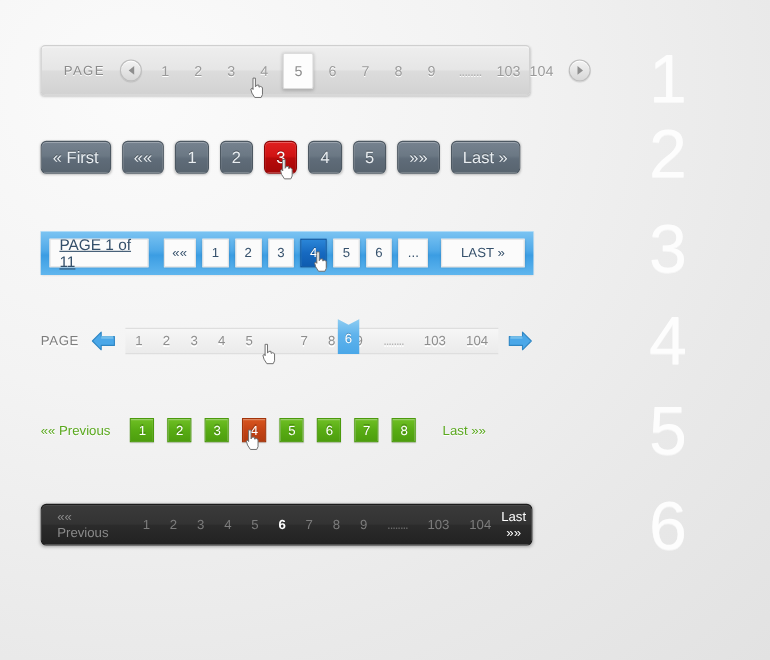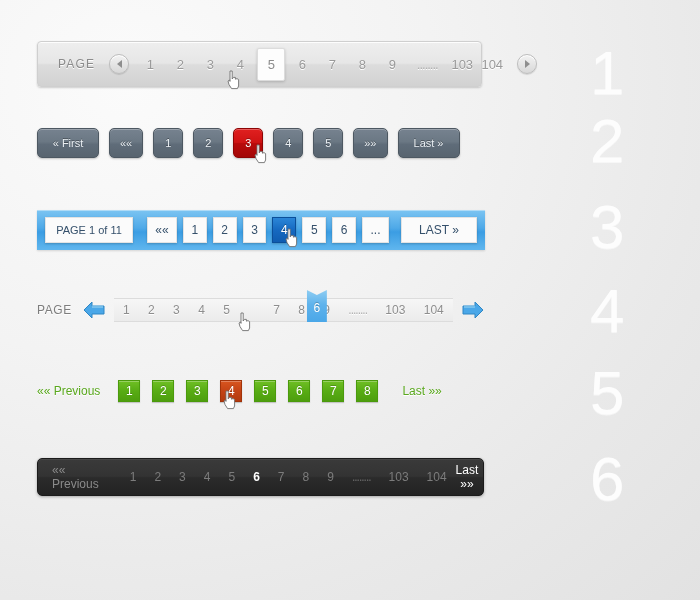--- a/index.html
+++ b/index.html
@@ -67,21 +67,21 @@
     padding:8px 7px;margin:0 2px;min-width:12px;
   }
 
   
   .w2{position:absolute;left:37px;top:127px;width:448px;height:32px;display:flex;align-items:center;}
   .w2 .btn{
     height:30px;border-radius:5px;
     background:linear-gradient(to bottom,#76828f 0%,#6b7884 45%,#5f6c79 55%,#58646f 100%);
     border:1px solid #4d5862;
     box-shadow:inset 0 1px 0 rgba(255,255,255,.28), 0 1px 2px rgba(0,0,0,.22);
-    color:#e9eef2;font-size:11px;
+    color:#e9eef2;font-size:15px;
     display:flex;align-items:center;justify-content:center;
     text-shadow:0 -1px 0 rgba(0,0,0,.35);
     cursor:pointer;box-sizing:border-box;
     padding:0 10px;min-width:30px;
     margin-right:10px;
   }
   .w2 .btn.wide{min-width:62px;}
   .w2 .btn.active{
     background:linear-gradient(to bottom,#e02020 0%,#cf1313 48%,#b80b0b 52%,#a30707 100%);
     border-color:#8d0505;color:#fff;
@@ -96,21 +96,21 @@
   }
   .w3 .btn{
     height:26px;background:#fbfbfb;
     border:1px solid #e3e3e3;
     box-shadow:0 1px 2px rgba(0,0,0,.2);
     font-size:12px;color:#35506b;
     display:flex;align-items:center;justify-content:center;
     padding:0 8px;min-width:22px;margin-right:6px;
     cursor:pointer;box-sizing:border-box;
   }
-  .w3 .btn.first{min-width:88px;font-size:11px;}
+  .w3 .btn.first{min-width:88px;font-size:14px;text-decoration:underline;}
   .w3 .btn.last{min-width:76px;}
   .w3 .btn.active{
     background:linear-gradient(to bottom,#2b86d8 0%,#1669c0 50%,#0f5cb0 100%);
     border-color:#0b4f99;color:#fff;
     text-shadow:0 -1px 0 rgba(0,0,0,.3);
   }
 
   
   .w4{position:absolute;left:37px;top:292px;width:448px;height:36px;display:flex;align-items:center;}
   .w4 .lbl{font-size:12px;color:#7d7d7d;letter-spacing:.6px;margin-right:10px;text-shadow:0 1px 0 #fff;}

